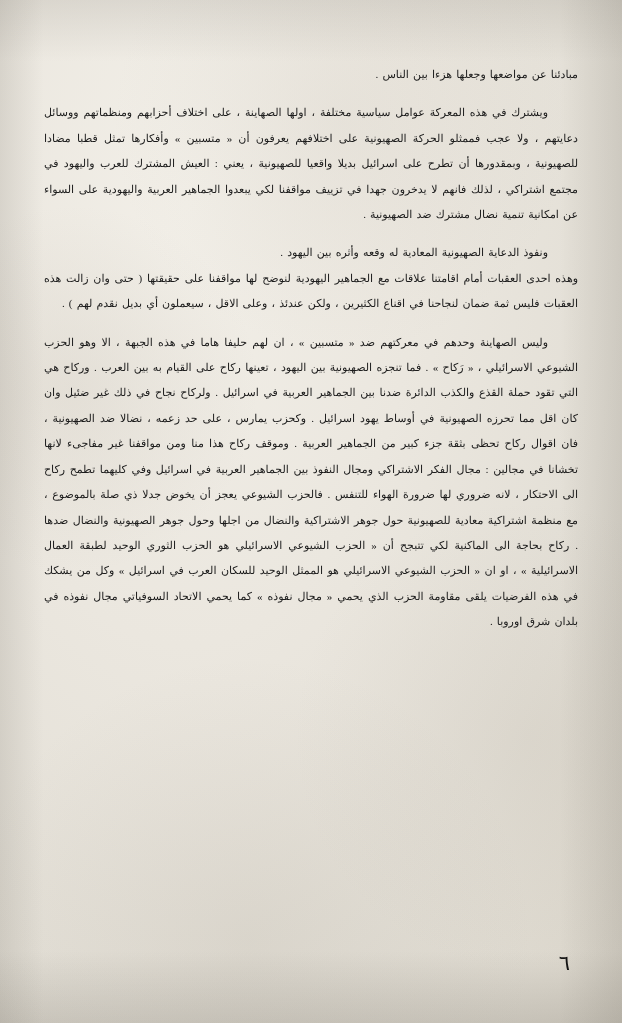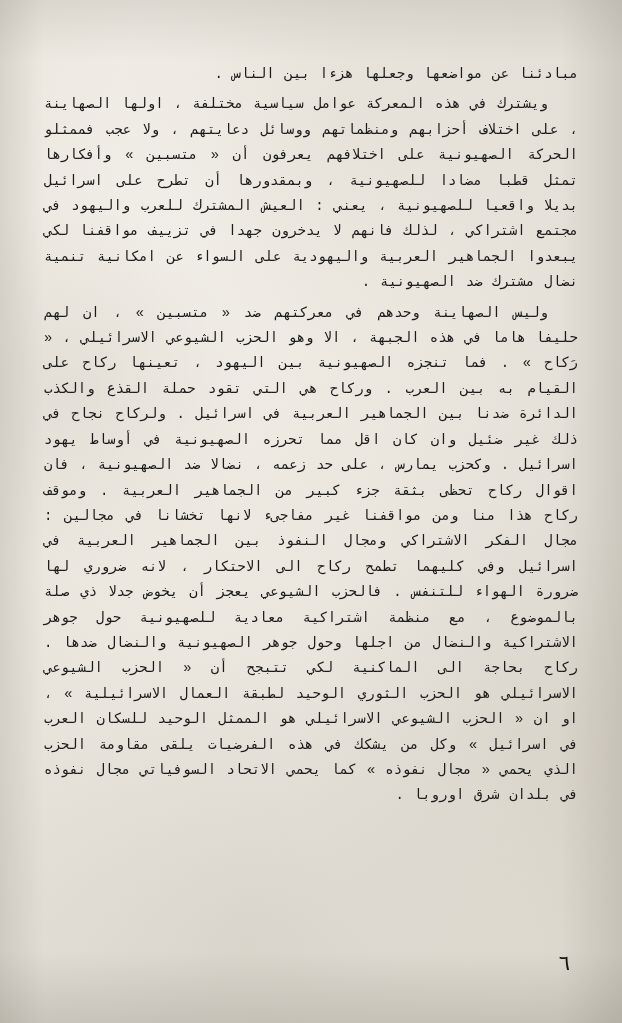--- a/index.html
+++ b/index.html
@@ -49,54 +49,56 @@
   .text-block {
     position: absolute;
     top: 62px;
     right: 44px;
     left: 44px;
     z-index: 4;
     direction: rtl;
     text-align: justify;
     text-align-last: right;
     color: #1b1b1b;
-    font-family: Liberation Mono, monospace;
-    font-size: 14px;
+    font-family: Liberation Serif, serif;
+    font-size: 11px;
     line-height: 25.4px;
     letter-spacing: 0.1px;
     word-spacing: 1.4px;
   }
   p {
     margin: 0;
     padding: 0;
     text-indent: 30px;
   }
   p.cont {
     text-indent: 0;
   }
   p.gap {
-    margin-top: 5px;
+    margin-top: 13px;
   }
   .page-number {
     position: absolute;
     right: 52px;
     bottom: 48px;
     z-index: 4;
     font-family: "DejaVu Sans", sans-serif;
     font-size: 21px;
     color: #141414;
     direction: rtl;
   }
 </style>
 </head>
 <body>
 
 <div class="page">
 
   <div class="text-block">
     <p class="cont">مبادئنا عن مواضعها وجعلها هزءا بين الناس .</p>
     <p class="gap">ويشترك في هذه المعركة عوامل سياسية مختلفة ، اولها الصهاينة ، على اختلاف أحزابهم ومنظماتهم ووسائل دعايتهم ، ولا عجب فممثلو الحركة الصهيونية على اختلافهم يعرفون أن « متسبين » وأفكارها تمثل قطبا مضادا للصهيونية ، وبمقدورها أن تطرح على اسرائيل بديلا واقعيا للصهيونية ، يعني : العيش المشترك للعرب واليهود في مجتمع اشتراكي ، لذلك فانهم لا يدخرون جهدا في تزييف مواقفنا لكي يبعدوا الجماهير العربية واليهودية على السواء عن امكانية تنمية نضال مشترك ضد الصهيونية .</p>
+    <p class="gap">ونفوذ الدعاية الصهيونية المعادية له وقعه وأثره بين اليهود .</p>
+    <p class="cont">وهذه احدى العقبات أمام اقامتنا علاقات مع الجماهير اليهودية لنوضح لها مواقفنا على حقيقتها ( حتى وان زالت هذه العقبات فليس ثمة ضمان لنجاحنا في اقناع الكثيرين ، ولكن عندئذ ، وعلى الاقل ، سيعملون أي بديل نقدم لهم ) .</p>
     <p class="gap">وليس الصهاينة وحدهم في معركتهم ضد « متسبين » ، ان لهم حليفا هاما في هذه الجبهة ، الا وهو الحزب الشيوعي الاسرائيلي ، « رَكاح » . فما تنجزه الصهيونية بين اليهود ، تعينها ركاح على القيام به بين العرب . وركاح هي التي تقود حملة القذع والكذب الدائرة ضدنا بين الجماهير العربية في اسرائيل . ولركاح نجاح في ذلك غير ضئيل وان كان اقل مما تحرزه الصهيونية في أوساط يهود اسرائيل . وكحزب يمارس ، على حد زعمه ، نضالا ضد الصهيونية ، فان اقوال ركاح تحظى بثقة جزء كبير من الجماهير العربية . وموقف ركاح هذا منا ومن مواقفنا غير مفاجىء لانها تخشانا في مجالين : مجال الفكر الاشتراكي ومجال النفوذ بين الجماهير العربية في اسرائيل وفي كليهما تطمح ركاح الى الاحتكار ، لانه ضروري لها ضرورة الهواء للتنفس . فالحزب الشيوعي يعجز أن يخوض جدلا ذي صلة بالموضوع ، مع منظمة اشتراكية معادية للصهيونية حول جوهر الاشتراكية والنضال من اجلها وحول جوهر الصهيونية والنضال ضدها . ركاح بحاجة الى الماكنية لكي تتبجح أن « الحزب الشيوعي الاسرائيلي هو الحزب الثوري الوحيد لطبقة العمال الاسرائيلية » ، او ان « الحزب الشيوعي الاسرائيلي هو الممثل الوحيد للسكان العرب في اسرائيل » وكل من يشكك في هذه الفرضيات يلقى مقاومة الحزب الذي يحمي « مجال نفوذه » كما يحمي الاتحاد السوفياتي مجال نفوذه في بلدان شرق اوروبا .</p>
   </div>
 
   <div class="page-number">٦</div>
 
 </div>
 
 </body></html>

